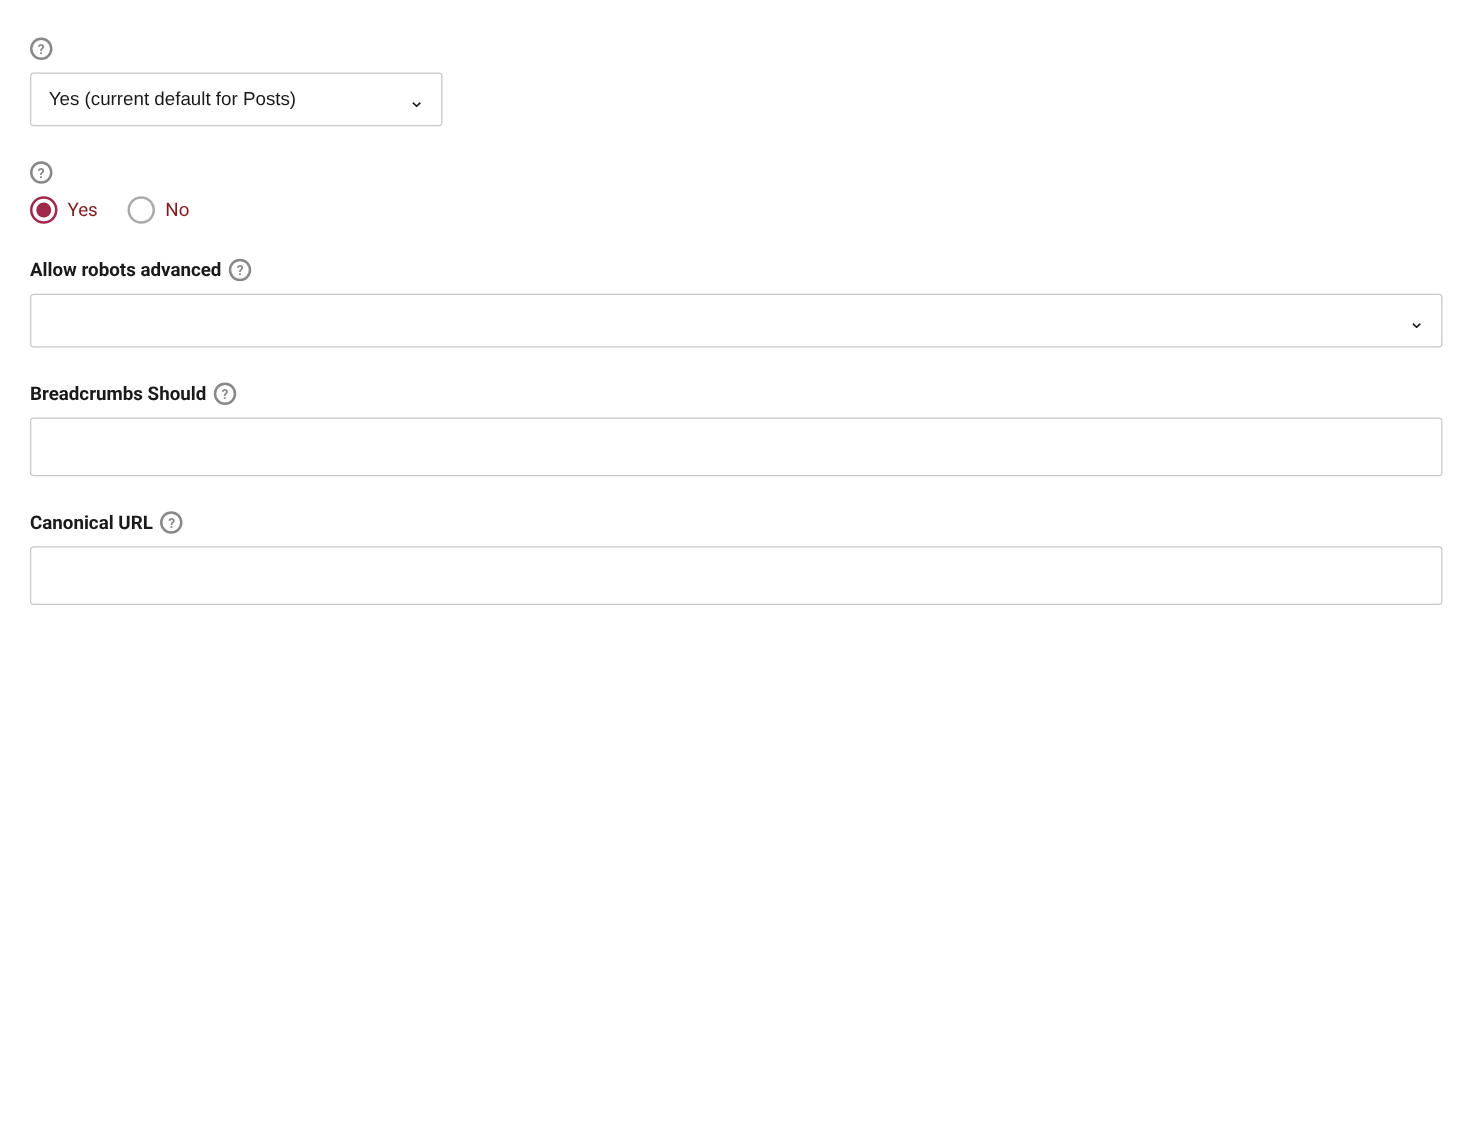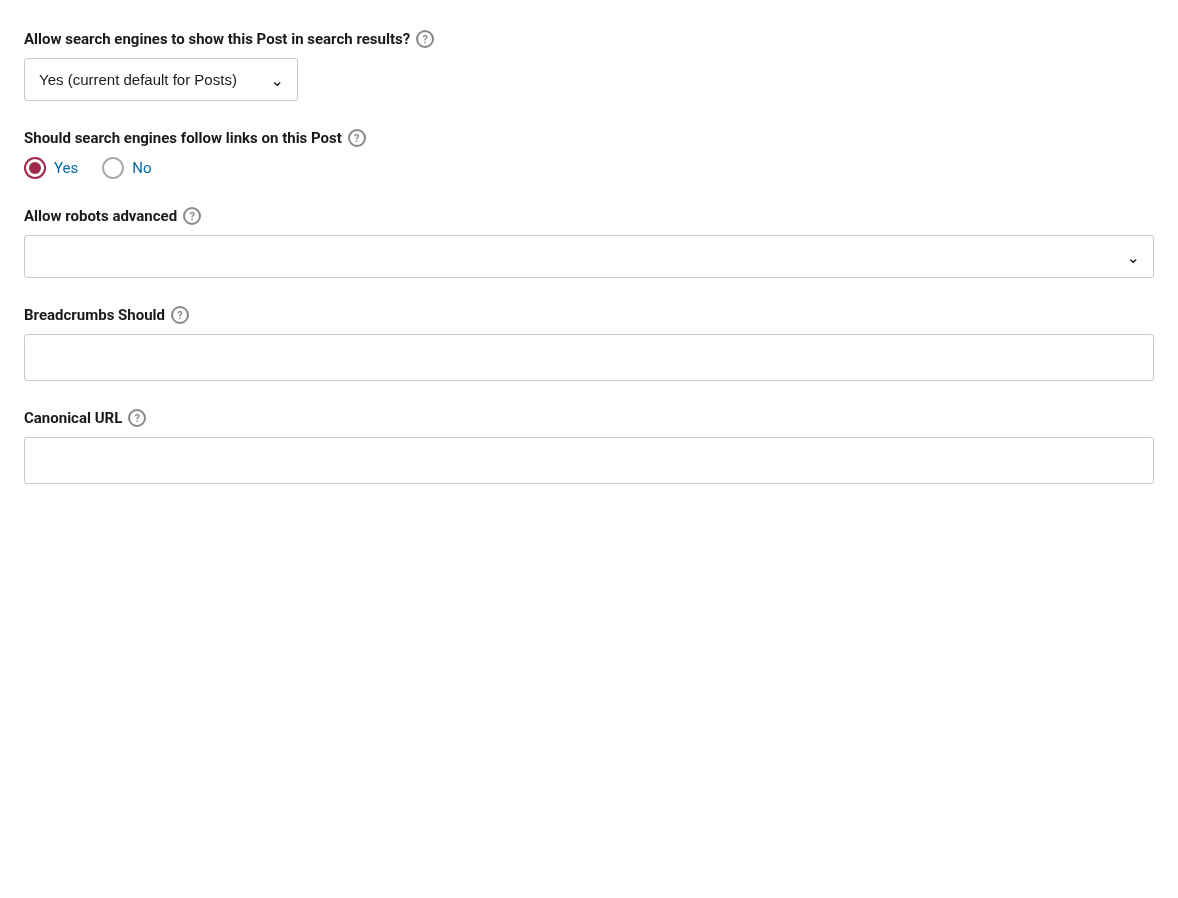--- a/index.html
+++ b/index.html
@@ -42,21 +42,21 @@
       font-size: 11px;
       font-weight: 700;
       cursor: pointer;
       flex-shrink: 0;
       line-height: 1;
     }
 
     .select-wrapper {
       position: relative;
       display: inline-block;
-      width: 274px;
+      width: 330px;
     }
 
     .select-wrapper.full-width {
       width: 100%;
     }
 
     select {
       width: 100%;
       padding: 12px 40px 12px 14px;
       border: 1px solid #c8c8c8;
@@ -112,55 +112,53 @@
 
     .radio-dot {
       width: 12px;
       height: 12px;
       border-radius: 50%;
       background: #a0284a;
     }
 
     .radio-label {
       font-size: 15px;
-      color: #0369a1;
+      color: #7f1d1d;
     }
 
     .text-input {
       width: 100%;
       padding: 14px;
       border: 1px solid #c8c8c8;
       border-radius: 3px;
       background: #ffffff;
       font-size: 15px;
       color: #1a1a1a;
       outline: none;
     }
   </style>
 </head>
 <body>
 
 <div class="section">
   <div class="field-label">
-    <span>Allow search engines to show this Post in search results?</span>
     <span class="help-icon">?</span>
   </div>
   <div class="select-wrapper">
     <select>
       <option value="yes-default" selected="">Yes (current default for Posts)</option>
       <option value="no">No</option>
       <option value="yes">Yes</option>
     </select>
     <span class="chevron-icon">⌄</span>
   </div>
 </div>
 
 <div class="section">
   <div class="field-label">
-    <span>Should search engines follow links on this Post</span>
     <span class="help-icon">?</span>
   </div>
   <div class="radio-group">
     <label class="radio-option">
       <div class="radio-input checked">
         <div class="radio-dot"></div>
       </div>
       <span class="radio-label">Yes</span>
     </label>
     <label class="radio-option">

